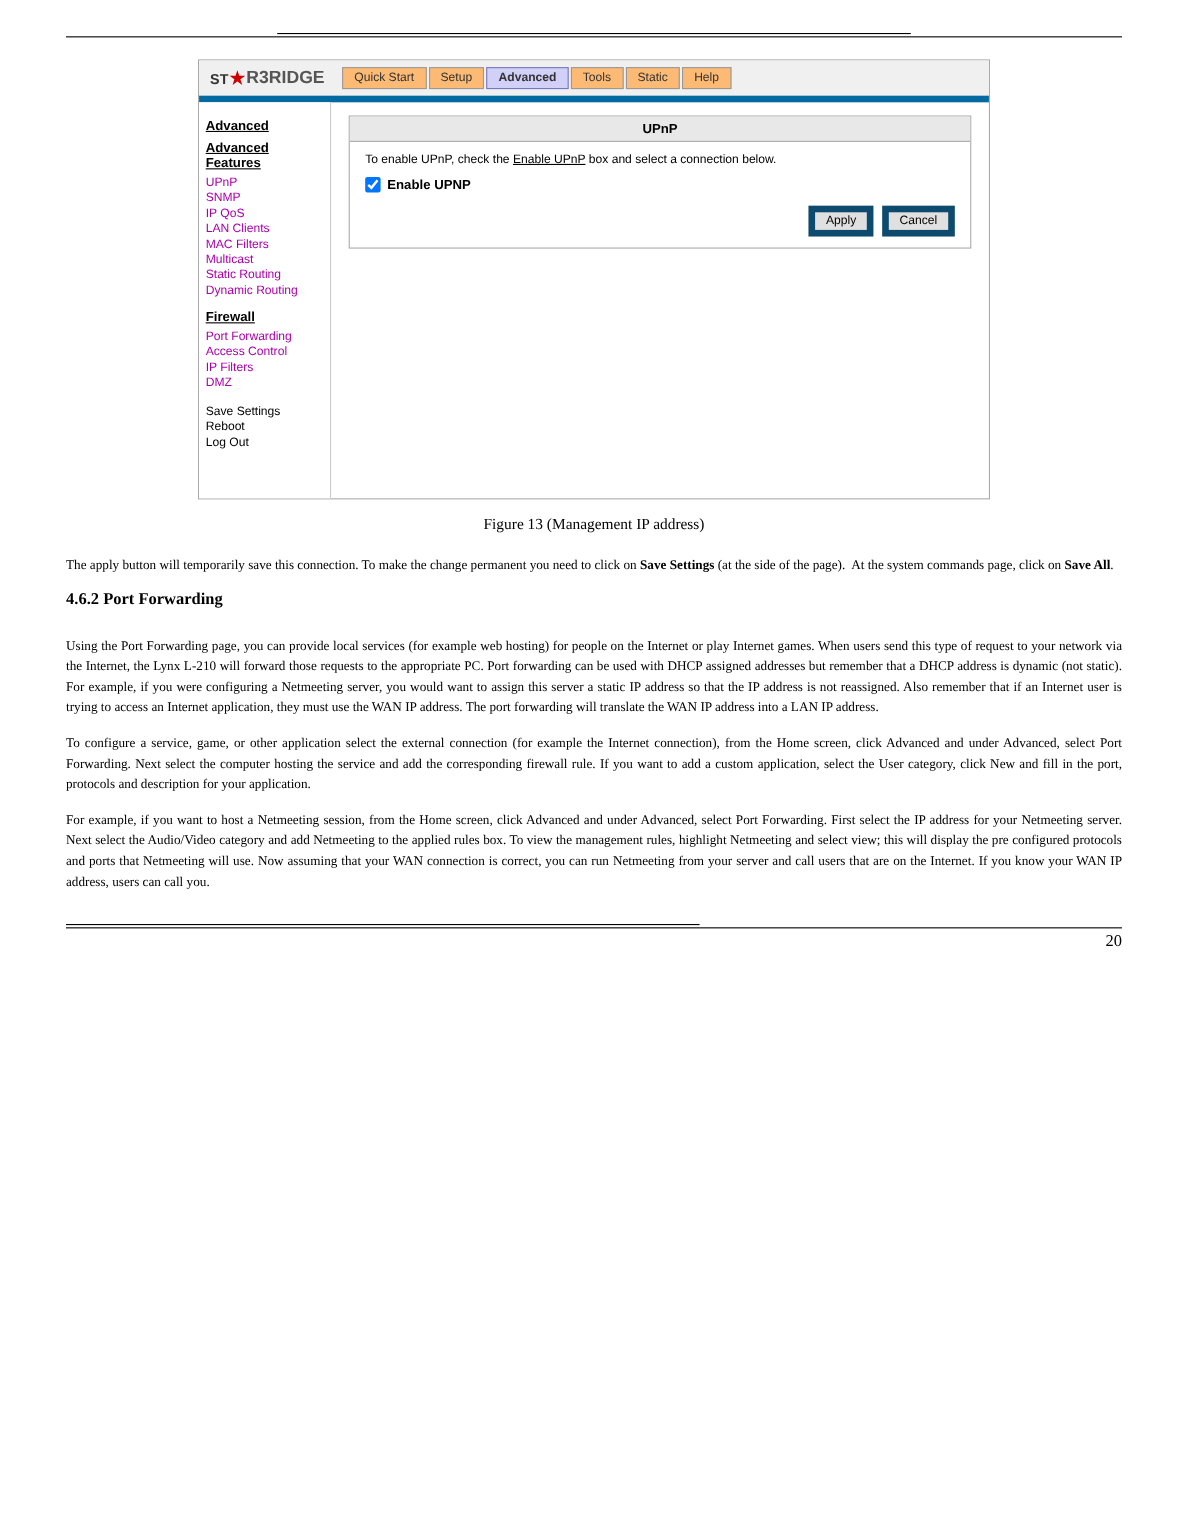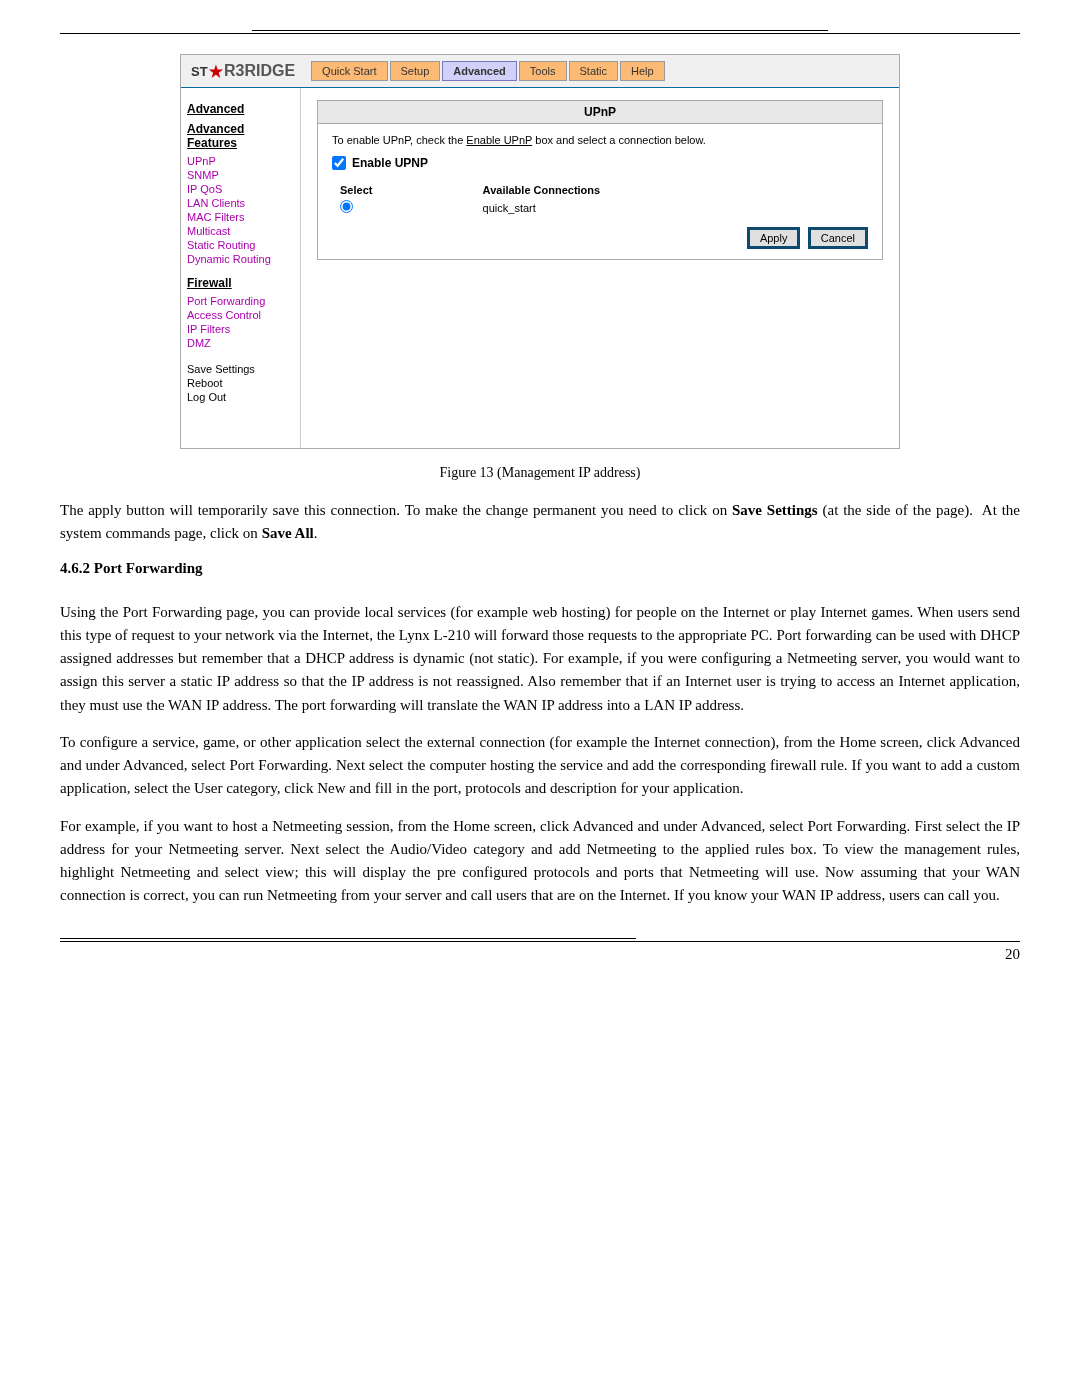--- a/index.html
+++ b/index.html
@@ -40,21 +40,21 @@
       background: #fff;
       margin: 0 auto 16px auto;
       width: 720px;
       font-family: Arial, Helvetica, sans-serif;
       font-size: 12px;
     }
 
     
     .router-navbar {
       background: #f0f0f0;
-      border-bottom: 1px solid #0369a1;
+      border-bottom: 6px solid #0369a1;
       display: flex;
       align-items: center;
       padding: 6px 10px;
       gap: 2px;
     }
 
     .router-logo {
       display: flex;
       align-items: center;
       margin-right: 14px;
@@ -189,39 +189,39 @@
       padding: 2px 8px;
       vertical-align: middle;
     }
 
     .apply-row {
       text-align: right;
       margin-top: 10px;
     }
 
     .apply-btn, .cancel-btn {
-      border: 3px solid #0c4a6e;
+      border: 6px solid #0c4a6e;
       background: #e0e0e0;
       padding: 2px 10px;
       font-size: 11px;
       cursor: pointer;
       margin-left: 4px;
     }
 
     
     .figure-caption {
       text-align: center;
       font-size: 14px;
       margin-bottom: 18px;
       font-family: Liberation Serif, serif;
     }
 
     
     .body-para {
-      font-size: 15px;
+      font-size: 12px;
       line-height: 1.55;
       margin-bottom: 14px;
       text-align: justify;
       font-family: Times New Roman, serif;
     }
 
     .body-para b { font-weight: bold; }
 
     
     .section-heading {
@@ -314,36 +314,20 @@
           <div class="upnp-body">
             <p class="upnp-desc">
               To enable UPnP, check the <u>Enable UPnP</u> box and select a connection below.
             </p>
 
             <div class="enable-row">
               <input type="checkbox" checked="" style="">
               <span>Enable UPNP</span>
             </div>
 
-            <table class="connections-table">
-              <thead>
-                <tr>
-                  <th>Select</th>
-                  <th>Available Connections</th>
-                </tr>
-              </thead>
-              <tbody>
-                <tr>
-                  <td>
-                    <input type="radio" checked="" style="">
-                  </td>
-                  <td>quick_start</td>
-                </tr>
-              </tbody>
-            </table>
 
             <div class="apply-row">
               <button class="apply-btn">Apply</button>
               <button class="cancel-btn">Cancel</button>
             </div>
           </div>
         </div>
       </div>
 
     </div>

